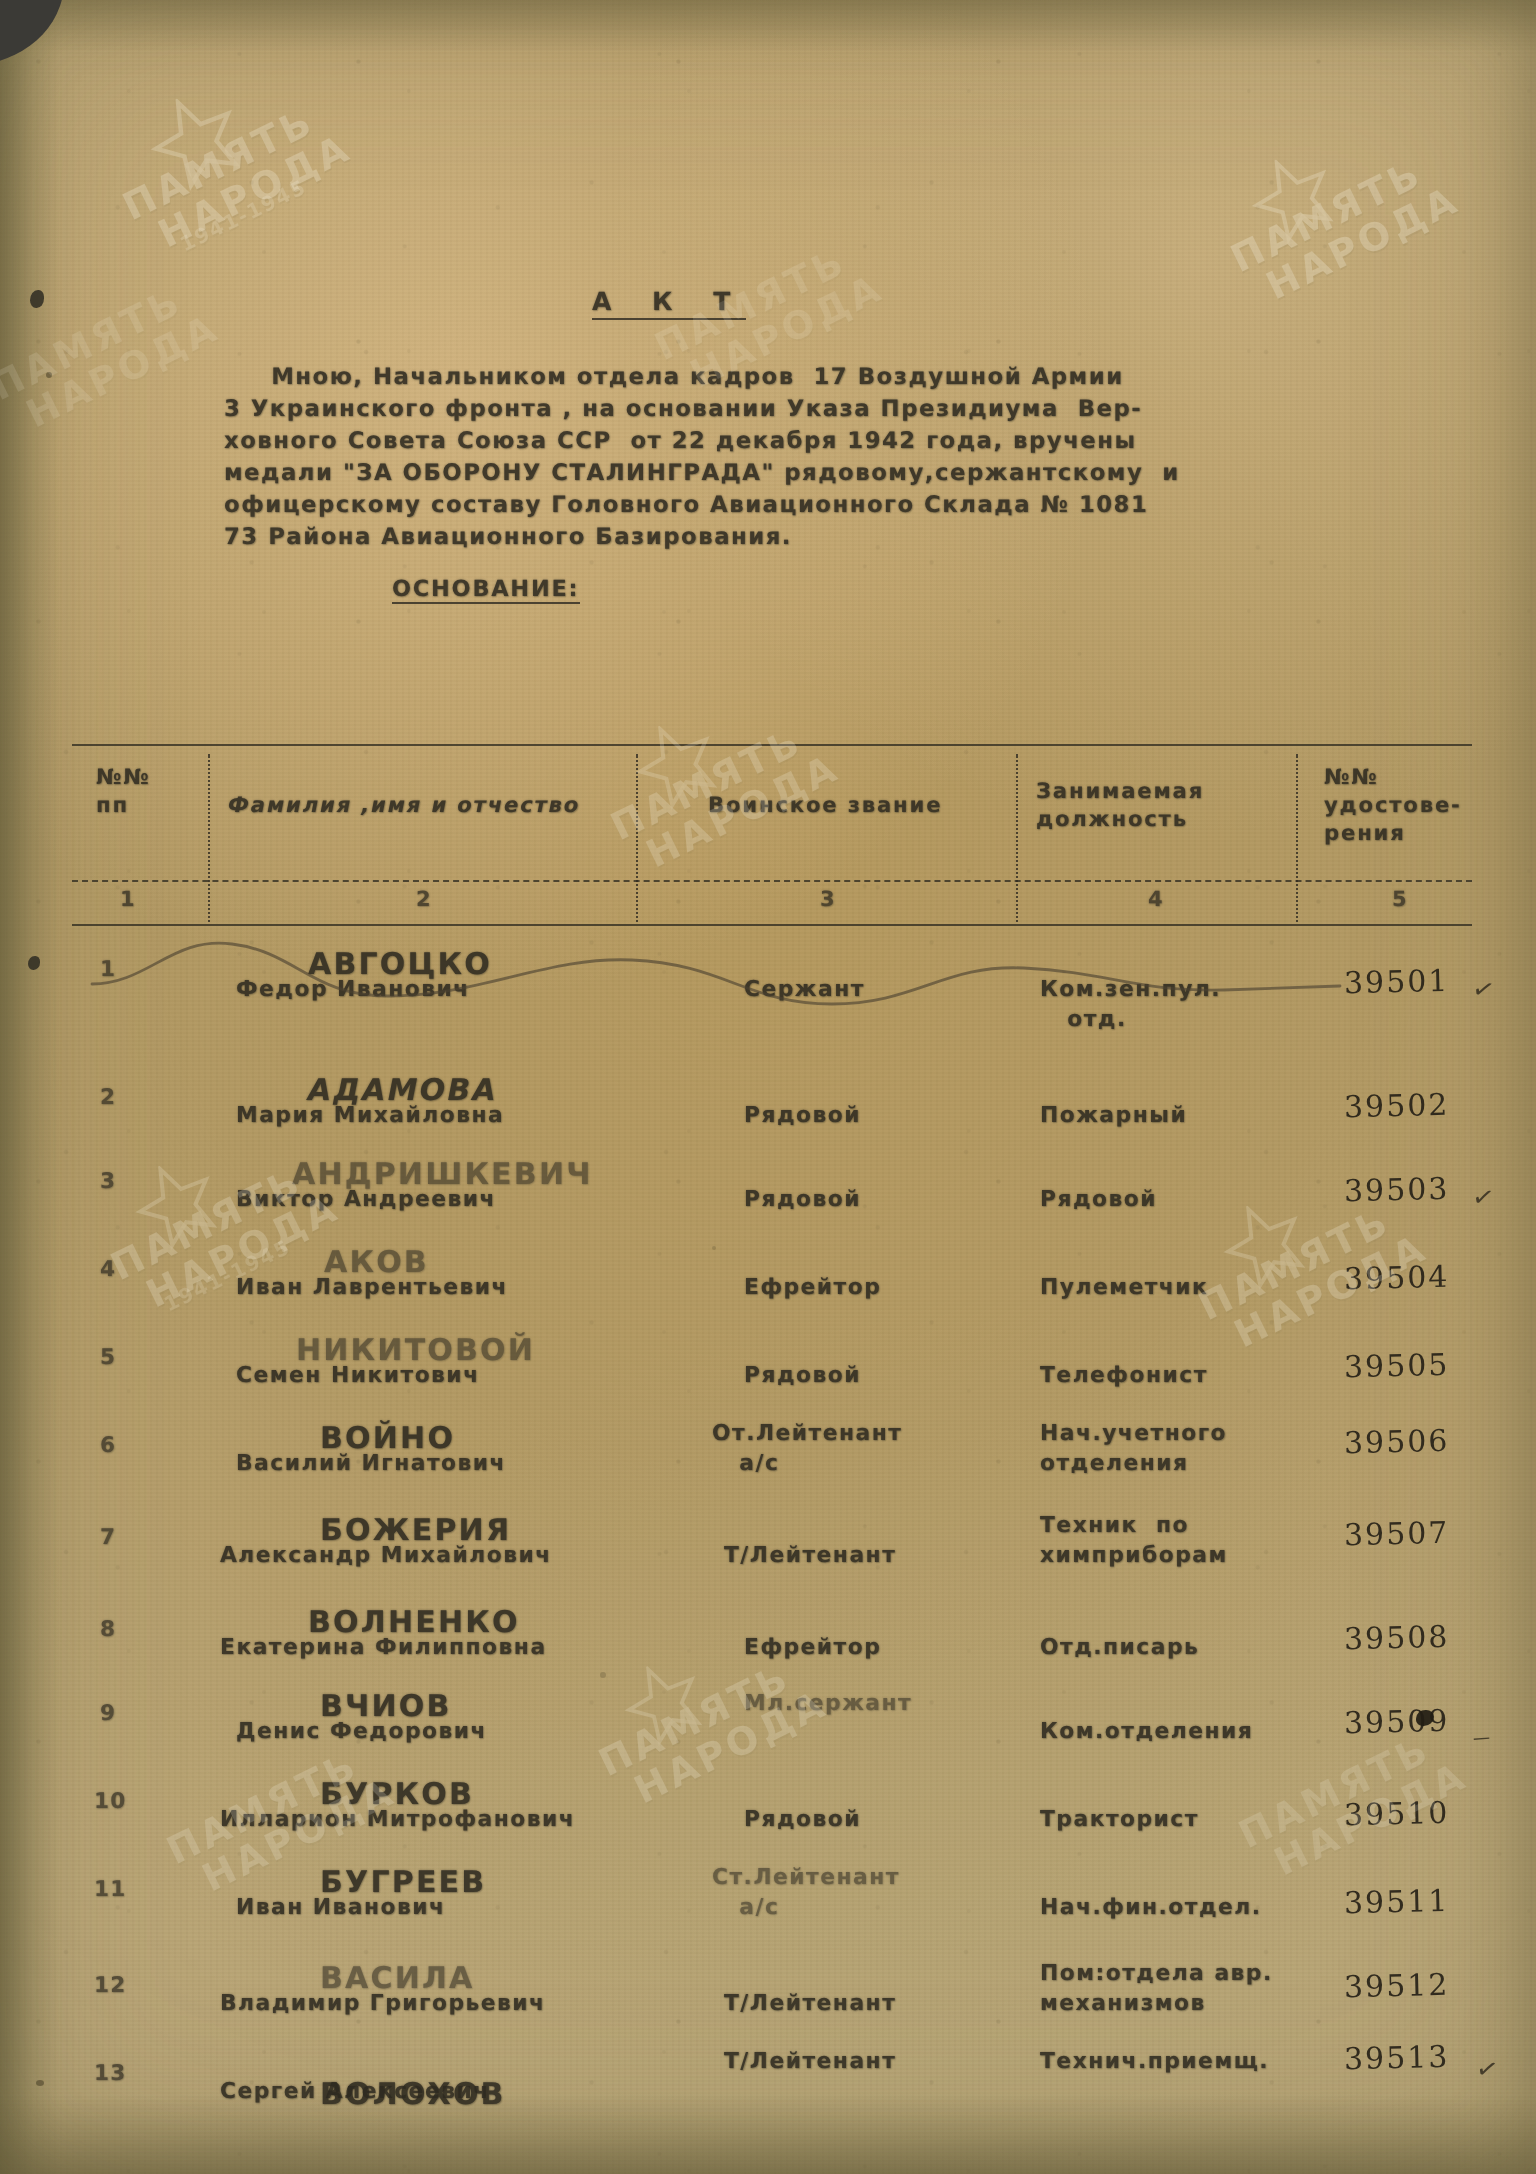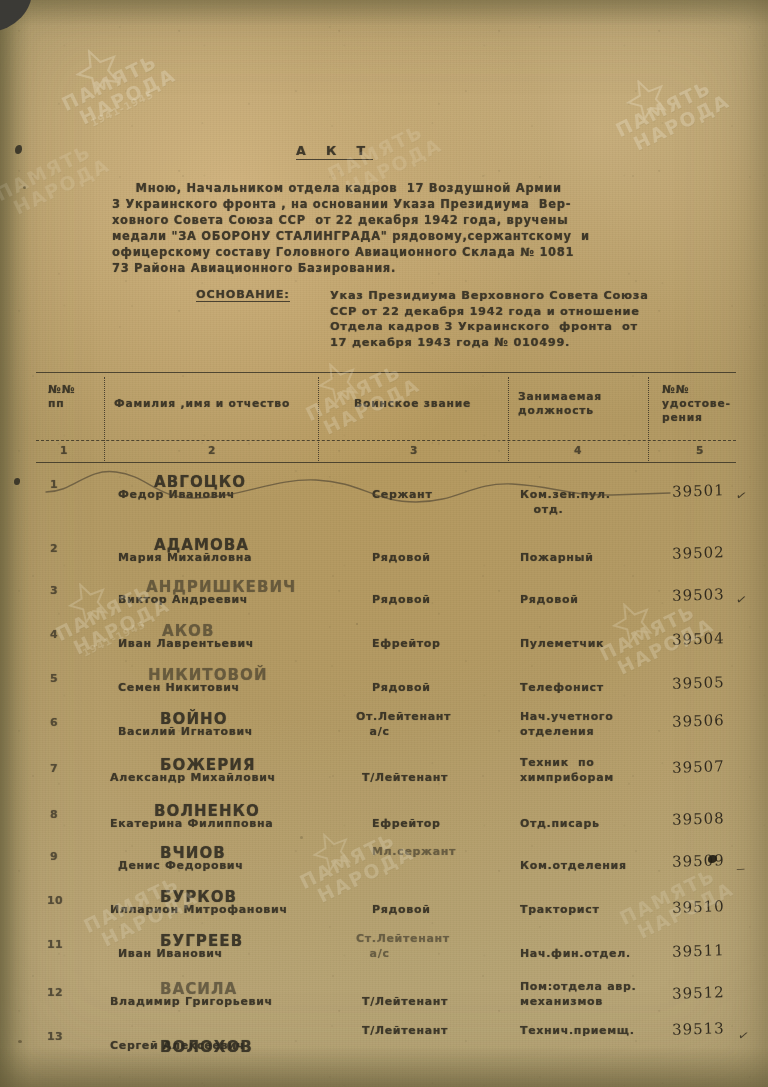--- a/index.html
+++ b/index.html
@@ -212,39 +212,35 @@
   <div id="act-title" class="typed">А К Т</div>
 
   <div id="body-para" class="typed">     Мною, Начальником отдела кадров  17 Воздушной Армии
 3 Украинского фронта , на основании Указа Президиума  Вер-
 ховного Совета Союза ССР  от 22 декабря 1942 года, вручены
 медали "ЗА ОБОРОНУ СТАЛИНГРАДА" рядовому,сержантскому  и
 офицерскому составу Головного Авиационного Склада № 1081
 73 Района Авиационного Базирования.</div>
 
   <div id="osn-label" class="typed">ОСНОВАНИЕ:</div>
-  <div id="osn-text" class="typed">Указ Президиума Верховного Совета Союза
-ССР от 22 декабря 1942 года и отношение
-Отдела кадров 3 Украинского  фронта  от
-17 декабря 1943 года № 010499.</div>
 
   <div id="table">
 
     <div class="rule solid" style="top:0px;"></div>
     <div class="rule" style="top:68px;"></div>
     <div class="rule solid" style="top:90px;"></div>
 
     <div class="vdash" style="left:68px;top:5px;height:84px;"></div>
     <div class="vdash" style="left:282px;top:5px;height:84px;"></div>
     <div class="vdash" style="left:472px;top:5px;height:84px;"></div>
     <div class="vdash" style="left:612px;top:5px;height:84px;"></div>
 
     <div class="th typed" style="left:12px;top:10px;">№№
 пп</div>
-    <div class="th typed" style="left:78px;top:24px;">Фамилия ,имя и отчество</div>
+    <div class="th typed" style="left:78px;top:24px;font-style:italic;">Фамилия ,имя и отчество</div>
     <div class="th typed" style="left:318px;top:24px;">Воинское звание</div>
     <div class="th typed" style="left:482px;top:17px;">Занимаемая
 должность</div>
     <div class="th typed" style="left:626px;top:10px;">№№
 удостове-
 рения</div>
 
     <div class="colnum typed" style="left:24px;top:72px;">1</div>
     <div class="colnum typed" style="left:172px;top:72px;">2</div>
     <div class="colnum typed" style="left:374px;top:72px;">3</div>
@@ -257,21 +253,21 @@
       <div class="row-given typed" style="left:82px;top:116px;">Федор Иванович</div>
       <div class="row-rank typed" style="left:336px;top:116px;">Сержант</div>
       <div class="row-post typed" style="left:484px;top:116px;">Ком.зен.пул.
    отд.</div>
       <div class="cert" style="left:636px;top:110px;">39501</div>
       <div class="tick" style="left:700px;top:116px;transform:rotate(14deg);">✓</div>
     </div>
 
     <div>
       <div class="row-idx typed faint" style="left:14px;top:170px;">2</div>
-      <div class="row-surname typed" style="left:118px;top:164px;">АДАМОВА</div>
+      <div class="row-surname typed" style="left:118px;top:164px;font-style:italic;">АДАМОВА</div>
       <div class="row-given typed" style="left:82px;top:179px;">Мария Михайловна</div>
       <div class="row-rank typed" style="left:336px;top:179px;">Рядовой</div>
       <div class="row-post typed" style="left:484px;top:179px;">Пожарный</div>
       <div class="cert" style="left:636px;top:172px;">39502</div>
     </div>
 
     <div>
       <div class="row-idx typed faint" style="left:14px;top:212px;">3</div>
       <div class="row-surname typed vfaint" style="left:110px;top:206px;">АНДРИШКЕВИЧ</div>
       <div class="row-given typed" style="left:82px;top:221px;">Виктор Андреевич</div>

